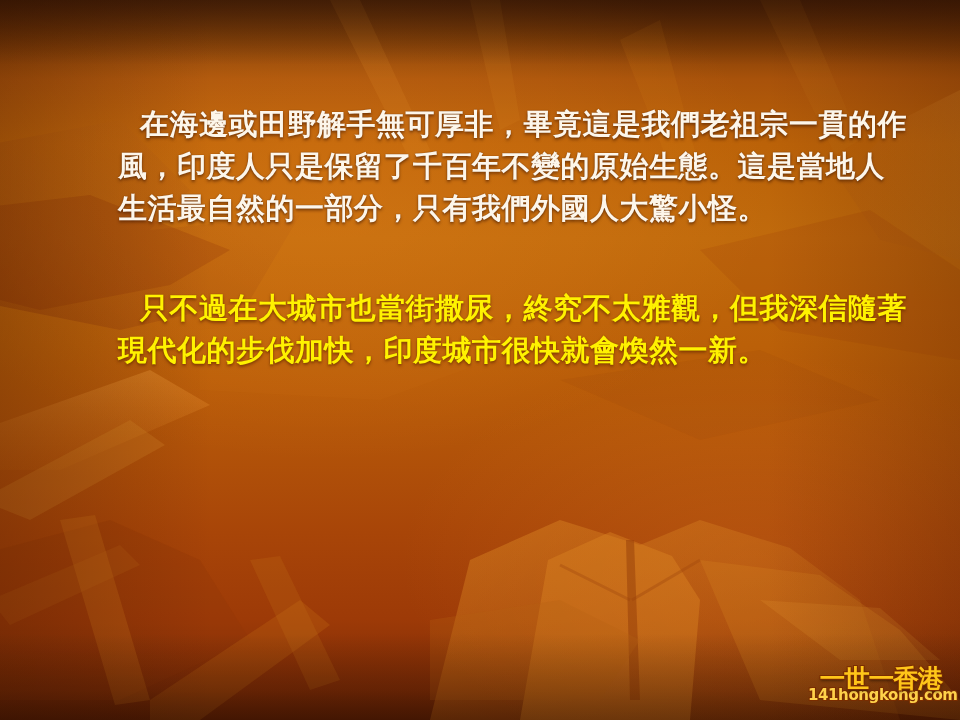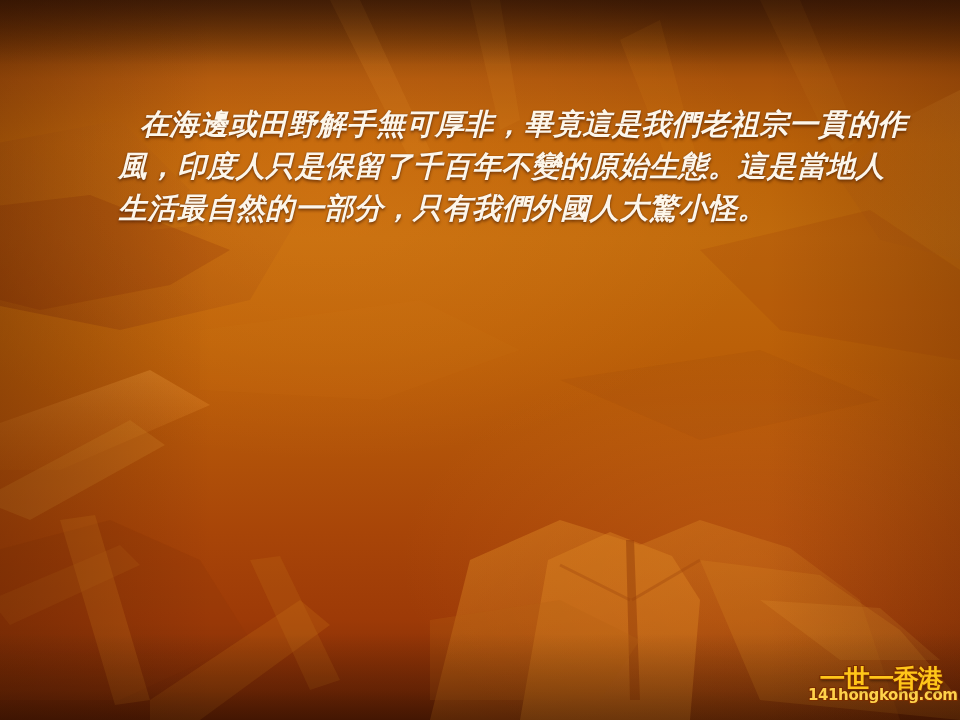--- a/index.html
+++ b/index.html
@@ -64,21 +64,20 @@
                      rgba(60,20,0,0) 80%, rgba(60,20,0,0.22) 100%);
   }
 
   
   .content {
     position: absolute;
     left: 0;
     top: 0;
     width: 960px;
     height: 720px;
-    font-style: italic;
   }
   .para {
     position: absolute;
     box-sizing: border-box;
     font-weight: 700;
     letter-spacing: 0.5px;
     text-shadow:
       0 2px 3px rgba(60,20,0,0.55),
       0 0 1px rgba(90,35,0,0.8);
     white-space: normal;
@@ -222,20 +221,21 @@
     </svg>
   </div>
 
   <div class="glow"></div>
   <div class="vignette"></div>
 
   <div class="content">
 
     <p class="para para-1">在海邊或田野解手無可厚非，畢竟這是我們老祖宗一貫的作風，印度人只是保留了千百年不變的原始生態。這是當地人生活最自然的一部分，只有我們外國人大驚小怪。</p>
 
+    <p class="para para-2">只不過在大城市也當街撒尿，終究不太雅觀，但我深信隨著現代化的步伐加快，印度城市很快就會煥然一新。</p>
 
 
   </div>
 
   <div class="watermark">
     <span class="wm-cn">一世一香港</span>
     <span class="wm-url">141hongkong.com</span>
   </div>
 
 </div>

